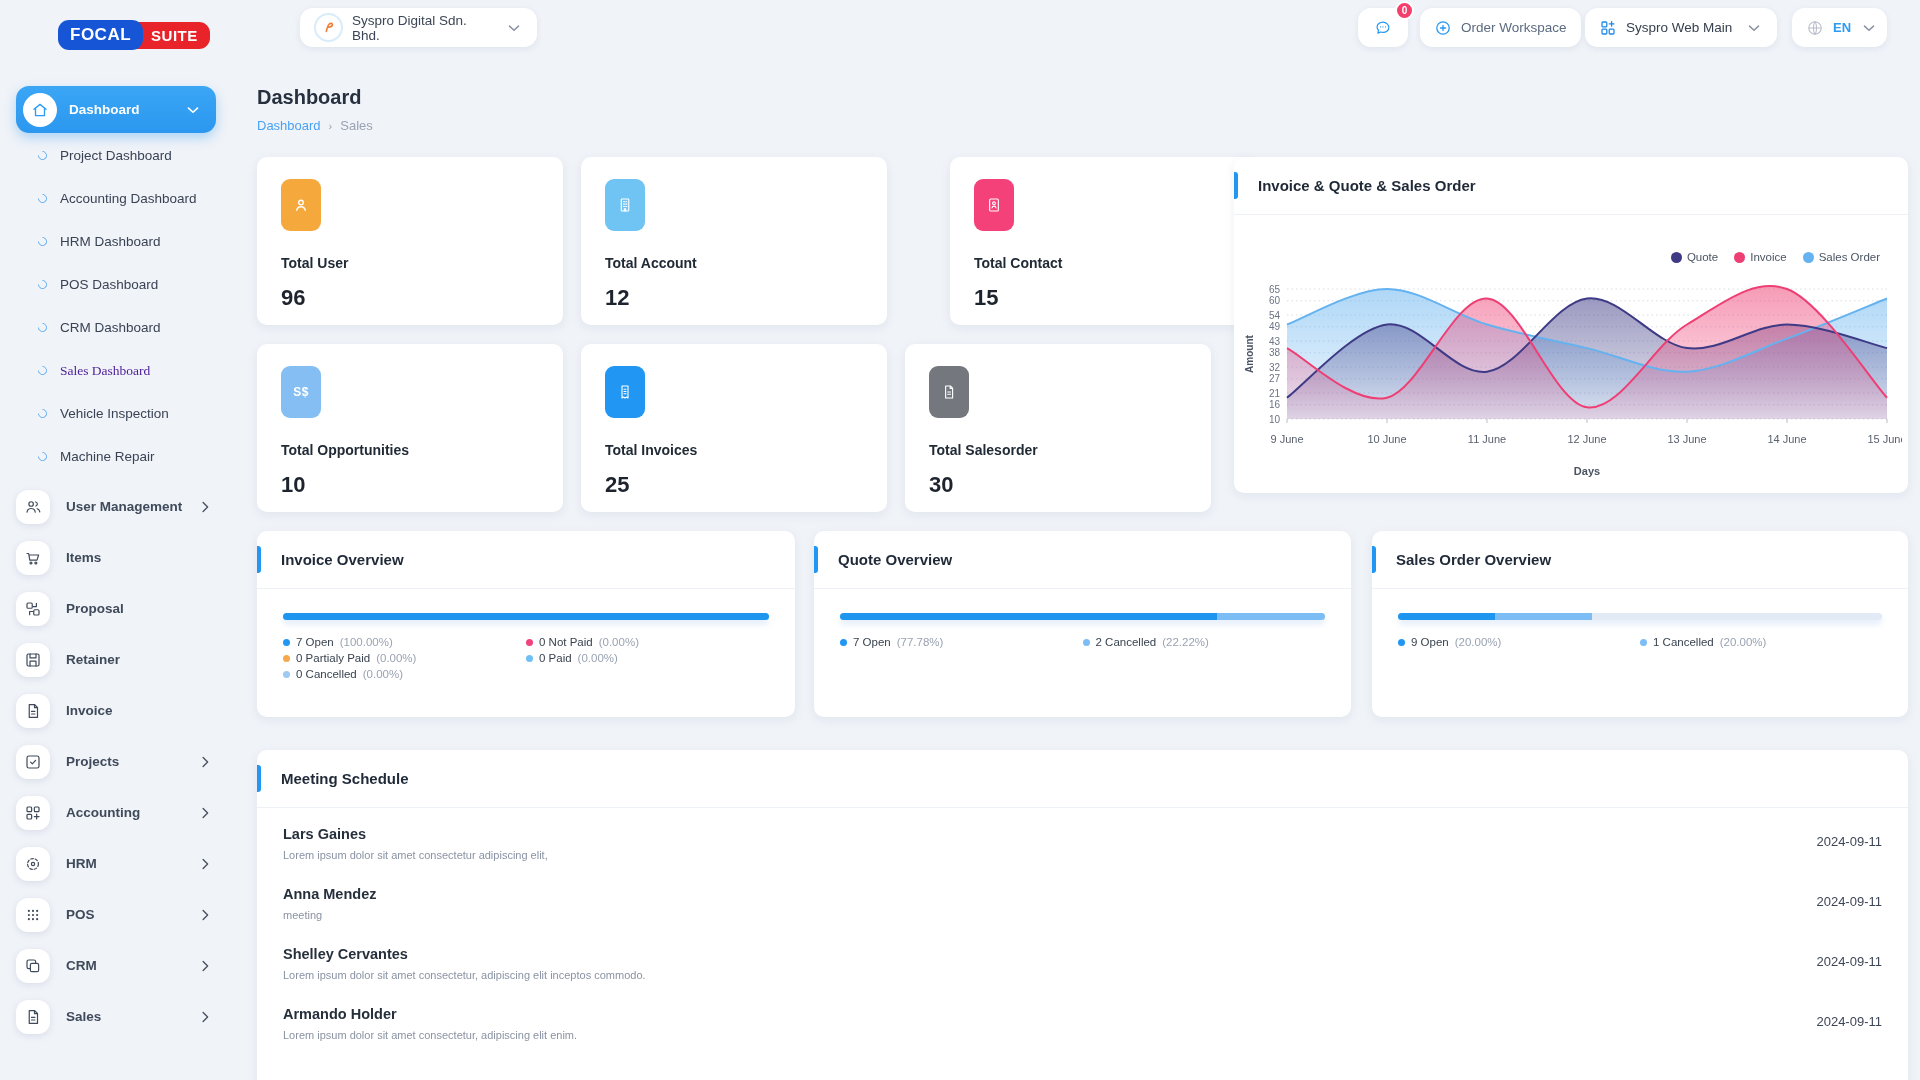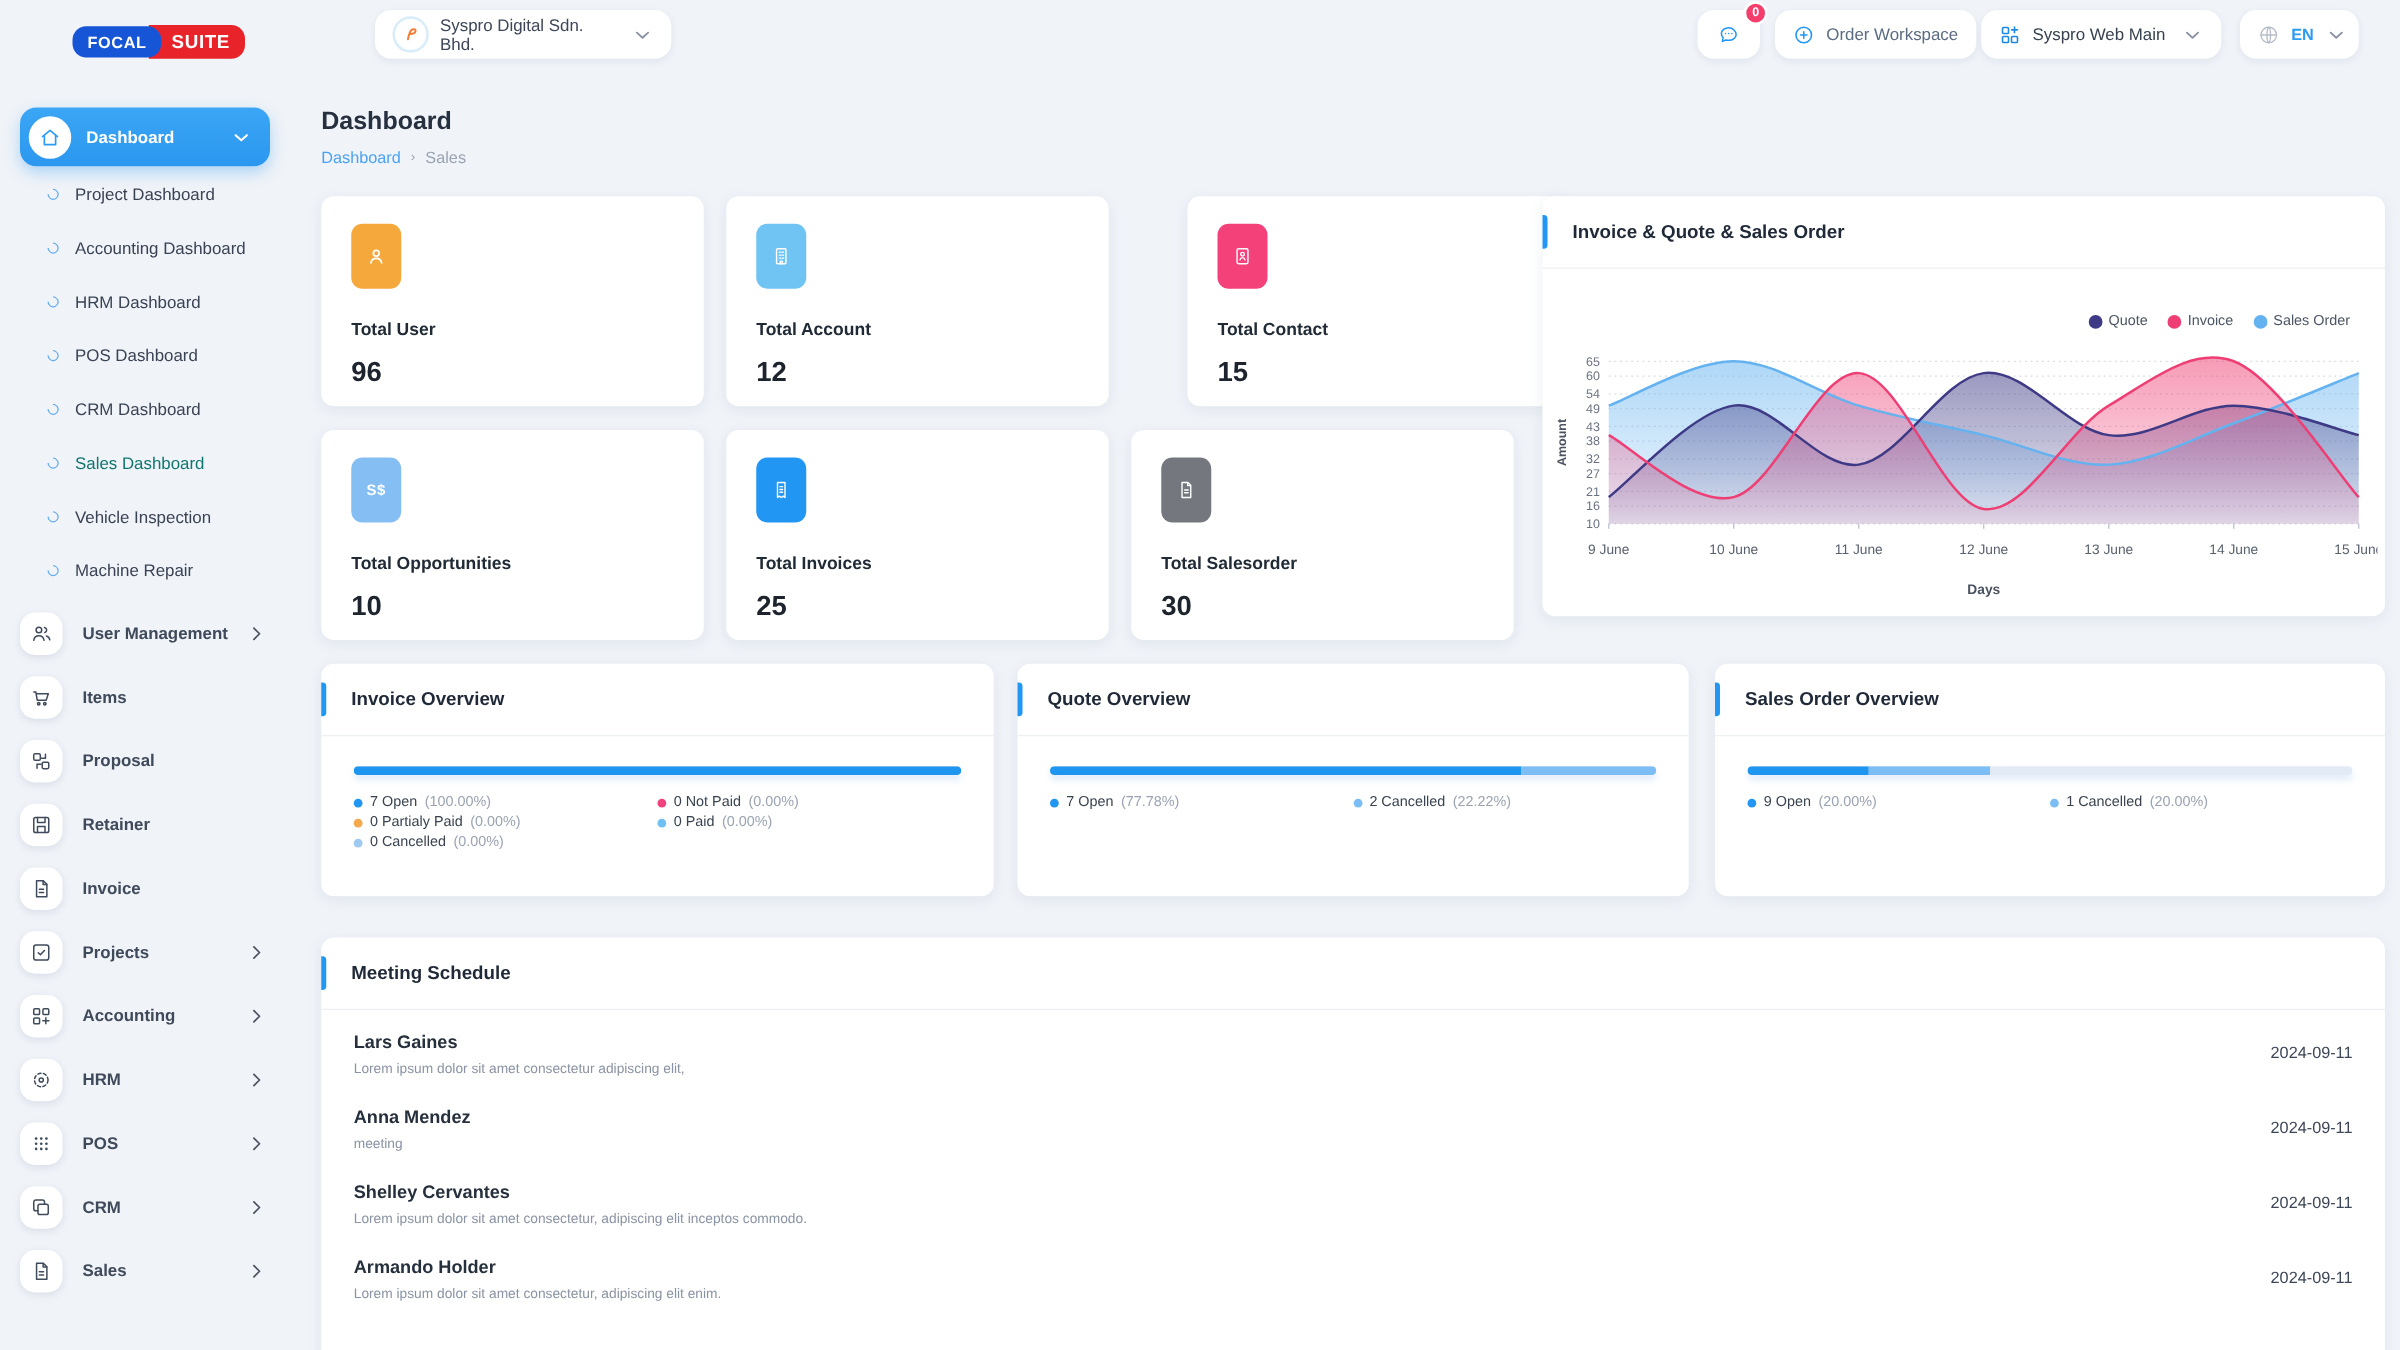--- a/index.html
+++ b/index.html
@@ -5,21 +5,21 @@
   * { margin:0; padding:0; box-sizing:border-box; }
   html,body { width:1920px; height:1080px; }
   body {
     position:relative; overflow:hidden;
     background:#f0f3f8;
     font-family:"Liberation Sans", sans-serif;
     color:#2b3442;
   }
   
   .brand { position:absolute; left:58px; top:20px; display:flex; align-items:center; }
-  .brand-left { background:#1656d6; color:#fff; font-weight:bold; font-size:13px; letter-spacing:.5px;
+  .brand-left { background:#1656d6; color:#fff; font-weight:bold; font-size:17px; letter-spacing:.5px;
     padding:5px 12px; border-radius:11px; position:relative; z-index:2; }
   .brand-right { background:#e8232a; color:#fff; font-weight:bold; font-size:15px; letter-spacing:.5px;
     padding:5px 12px 5px 18px; border-radius:0 11px 11px 0; margin-left:-10px; z-index:1; }
   .pill { position:absolute; top:8px; height:39px; background:#fff; border-radius:13px;
     box-shadow:0 2px 6px rgba(150,163,186,.18); display:flex; align-items:center; gap:9px; padding:0 14px;
     font-size:13.5px; color:#3c4656; cursor:pointer; }
   .company-pill { left:300px; width:237px; }
   .company-logo { width:29px; height:29px; border-radius:50%; border:2px solid #d9ecfa; background:#fff;
     display:flex; align-items:center; justify-content:center; }
   .chat-pill { left:1358px; width:50px; justify-content:center; position:absolute; }
@@ -37,21 +37,21 @@
     background:linear-gradient(180deg,#3ba6f5,#2b97ef); display:flex; align-items:center; padding:0 14px 0 7px;
     box-shadow:0 5px 12px rgba(47,155,241,.35); cursor:pointer; }
   .nav-active .home-circle { width:34px; height:34px; border-radius:50%; background:#fff;
     display:flex; align-items:center; justify-content:center; }
   .nav-active .lbl { color:#fff; font-weight:bold; font-size:13.5px; margin-left:12px; flex:1; }
   .subnav { position:absolute; left:0; top:134px; width:232px; }
   .sub-item { height:43px; display:flex; align-items:center; padding-left:38px; cursor:pointer;
     font-size:13.5px; color:#3a4354; }
   .sub-item .bullet { width:9px; height:9px; border:1.6px solid #5fabf2; border-left-color:transparent;
     border-radius:50%; margin-right:13px; transform:rotate(45deg); flex:none; }
-  .sub-item.active { color:#0f766e; }
+  .sub-item.active { color:#4c1d95;font-family:Liberation Serif, serif; }
   .modnav { position:absolute; left:0; top:481px; width:232px; }
   .mod-item { height:51px; display:flex; align-items:center; padding:0 18px 0 16px; cursor:pointer; }
   .mod-icon { width:34px; height:34px; border-radius:12px; background:#fff; box-shadow:0 2px 6px rgba(150,163,186,.25);
     display:flex; align-items:center; justify-content:center; flex:none; }
   .mod-label { font-size:13.5px; font-weight:bold; color:#3f4a5a; margin-left:16px; flex:1; }
   
   .page-title { position:absolute; left:257px; top:86px; font-size:20px; font-weight:bold; color:#27303f; }
   .breadcrumb { position:absolute; left:257px; top:118px; font-size:13px; display:flex; align-items:center; gap:8px; }
   .bc-link { color:#4aa2f4; cursor:pointer; }
   .bc-sep { color:#9aa3b2; font-size:11px; }

